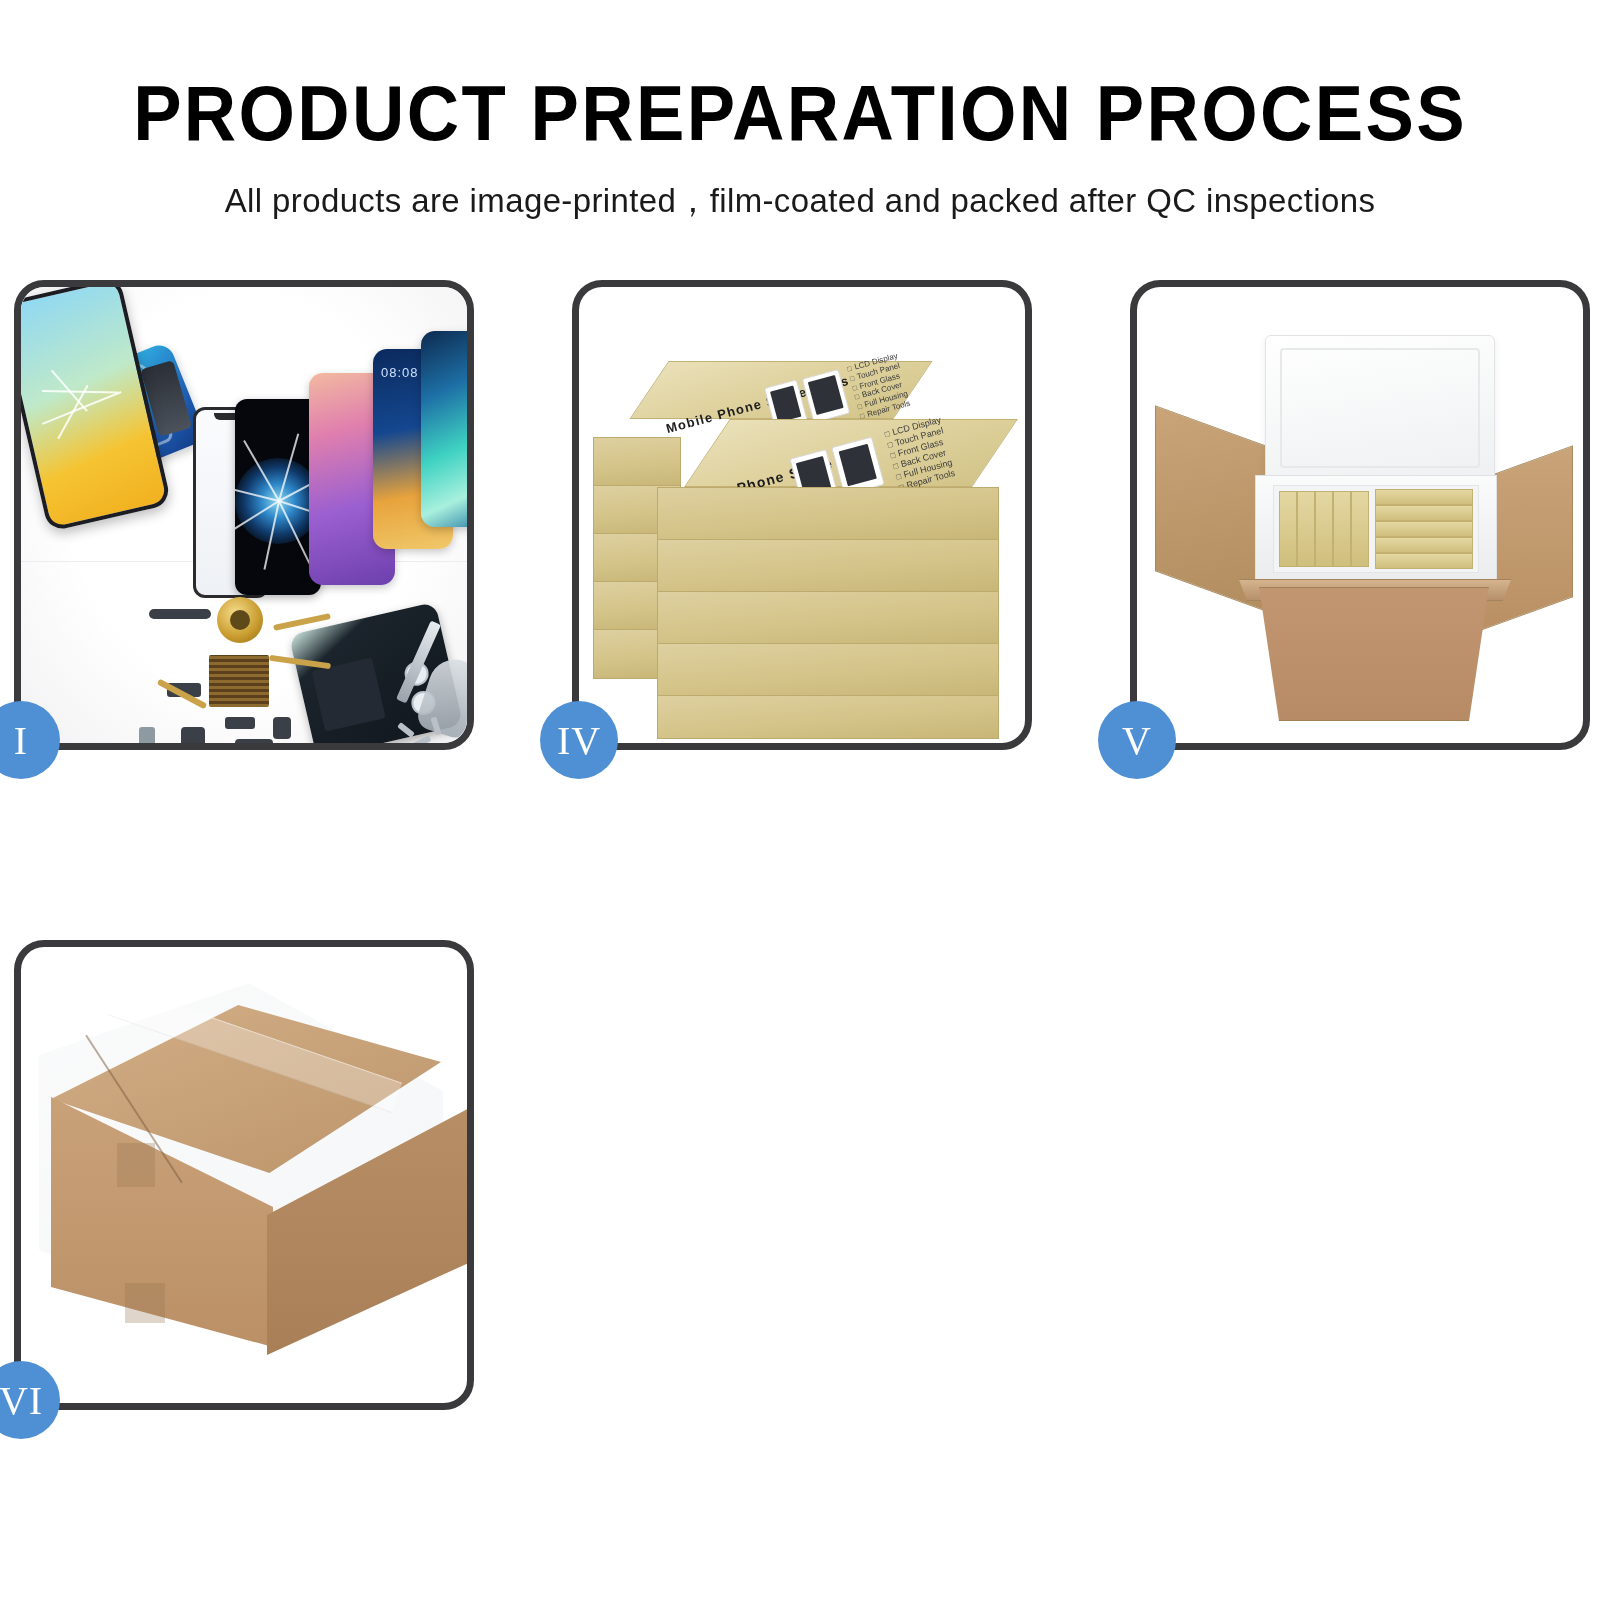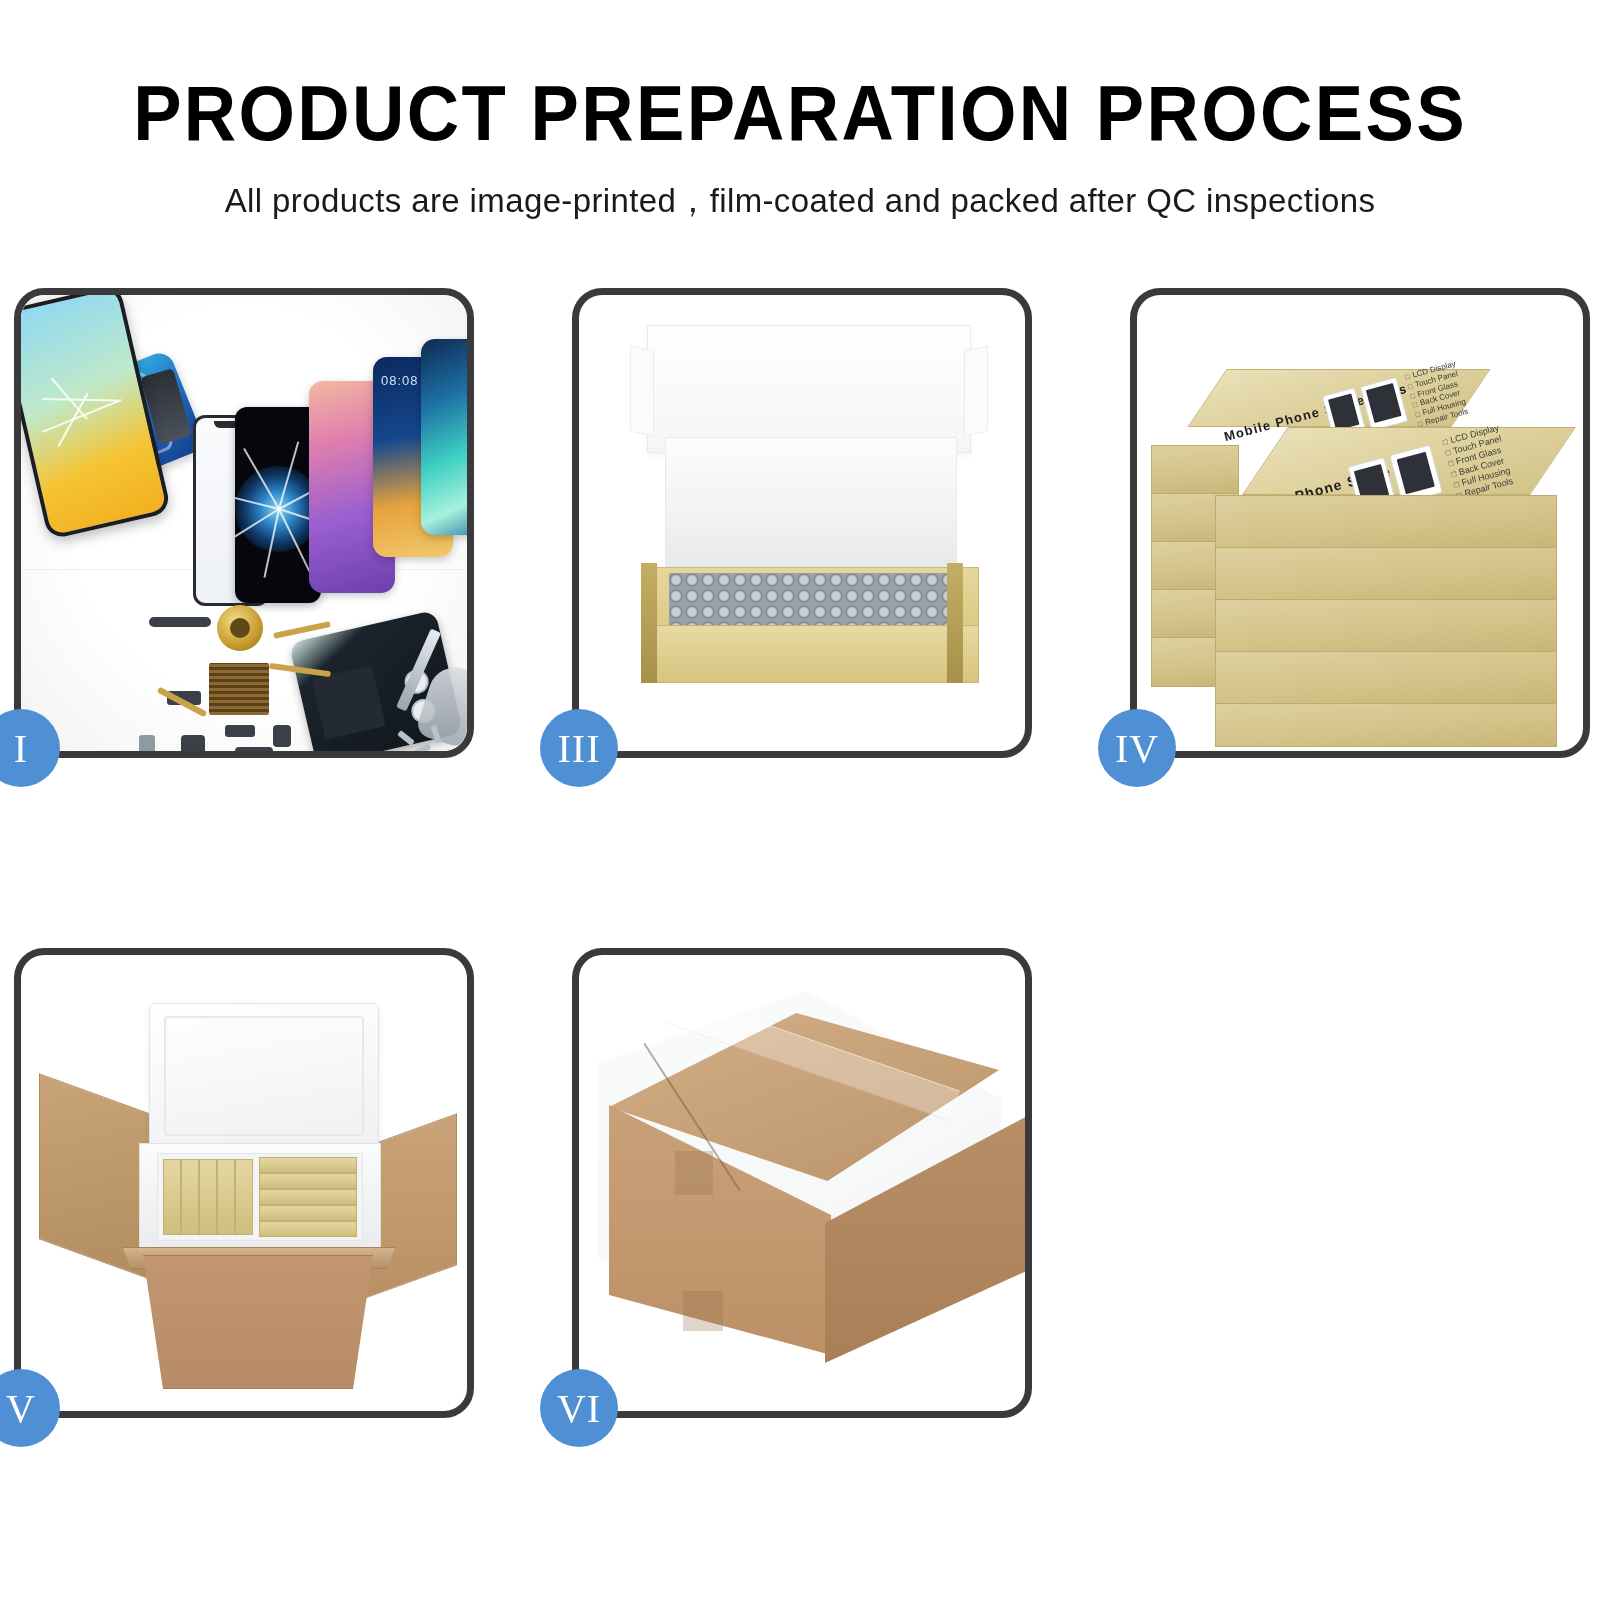--- a/index.html
+++ b/index.html
@@ -38,21 +38,21 @@
     color: #1a1a1a;
     letter-spacing: 0.4px;
     white-space: nowrap;
     transform: scaleX(0.97);
   }
 
   
   .grid {
     position: absolute;
     left: 14px;
-    top: 288px;
+    top: 280px;
     width: 1576px;
     display: grid;
     grid-template-columns: 460px 460px 460px;
     grid-template-rows: 470px 470px;
     column-gap: 98px;
     row-gap: 190px;
   }
   .panel {
     position: relative;
     border: 7px solid #3a3a3c;
@@ -493,32 +493,20 @@
       <div class="tool"></div>
       <div class="brush"></div>
       <div class="screw" style="left:376px;top:440px;transform:rotate(38deg)"></div>
       <div class="screw" style="left:392px;top:452px;transform:rotate(-26deg)"></div>
       <div class="screw" style="left:406px;top:436px;transform:rotate(72deg)"></div>
     </div>
     <div class="badge">I</div>
   </div>
 
 
-  <div class="panel p3">
-    <div class="panel-inner">
-      <div class="m-lid"></div>
-      <div class="m-foam"></div>
-      <div class="m-tray"></div>
-      <div class="m-bubbles"></div>
-      <div class="m-tray-front"></div>
-      <div class="m-tray-lip-l"></div>
-      <div class="m-tray-lip-r"></div>
-    </div>
-    <div class="badge">III</div>
-  </div>
 
   <div class="panel p4">
     <div class="panel-inner">
 
       <div class="gbox" style="left:14px;top:150px;width:86px;height:48px"></div>
       <div class="gbox" style="left:14px;top:198px;width:86px;height:48px"></div>
       <div class="gbox" style="left:14px;top:246px;width:86px;height:48px"></div>
       <div class="gbox" style="left:14px;top:294px;width:86px;height:48px"></div>
       <div class="gbox" style="left:14px;top:342px;width:86px;height:48px"></div>
 

